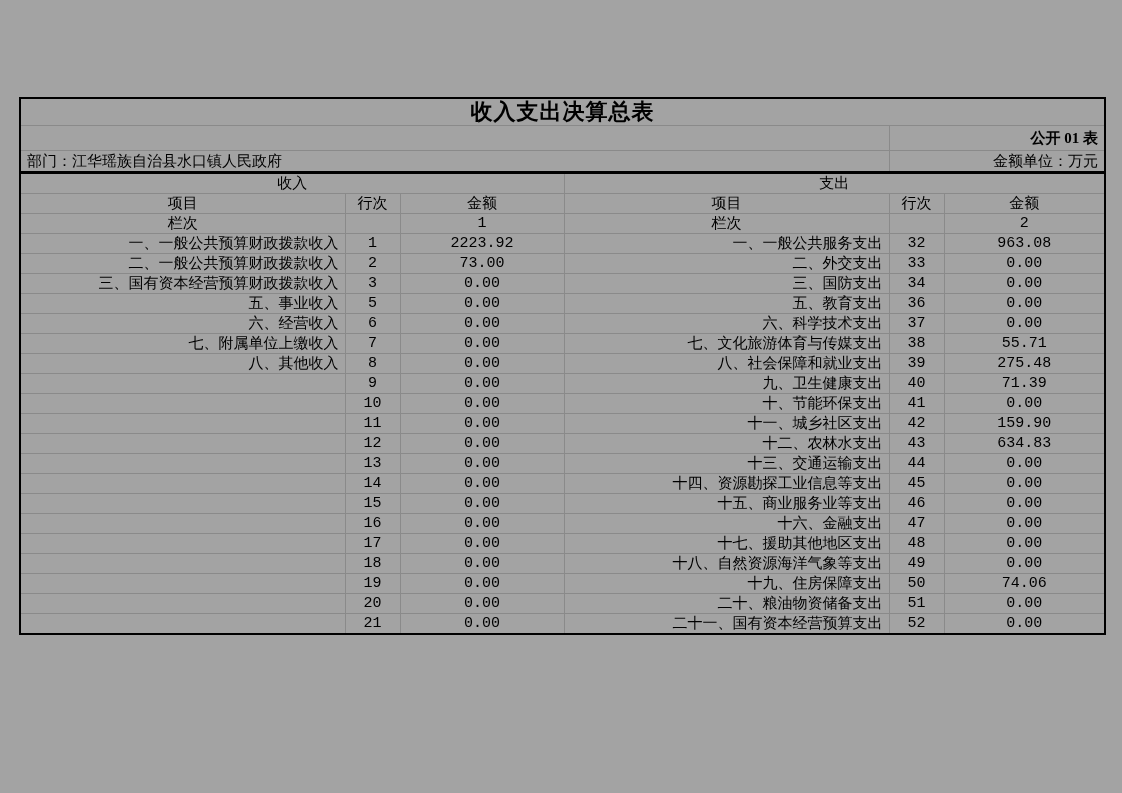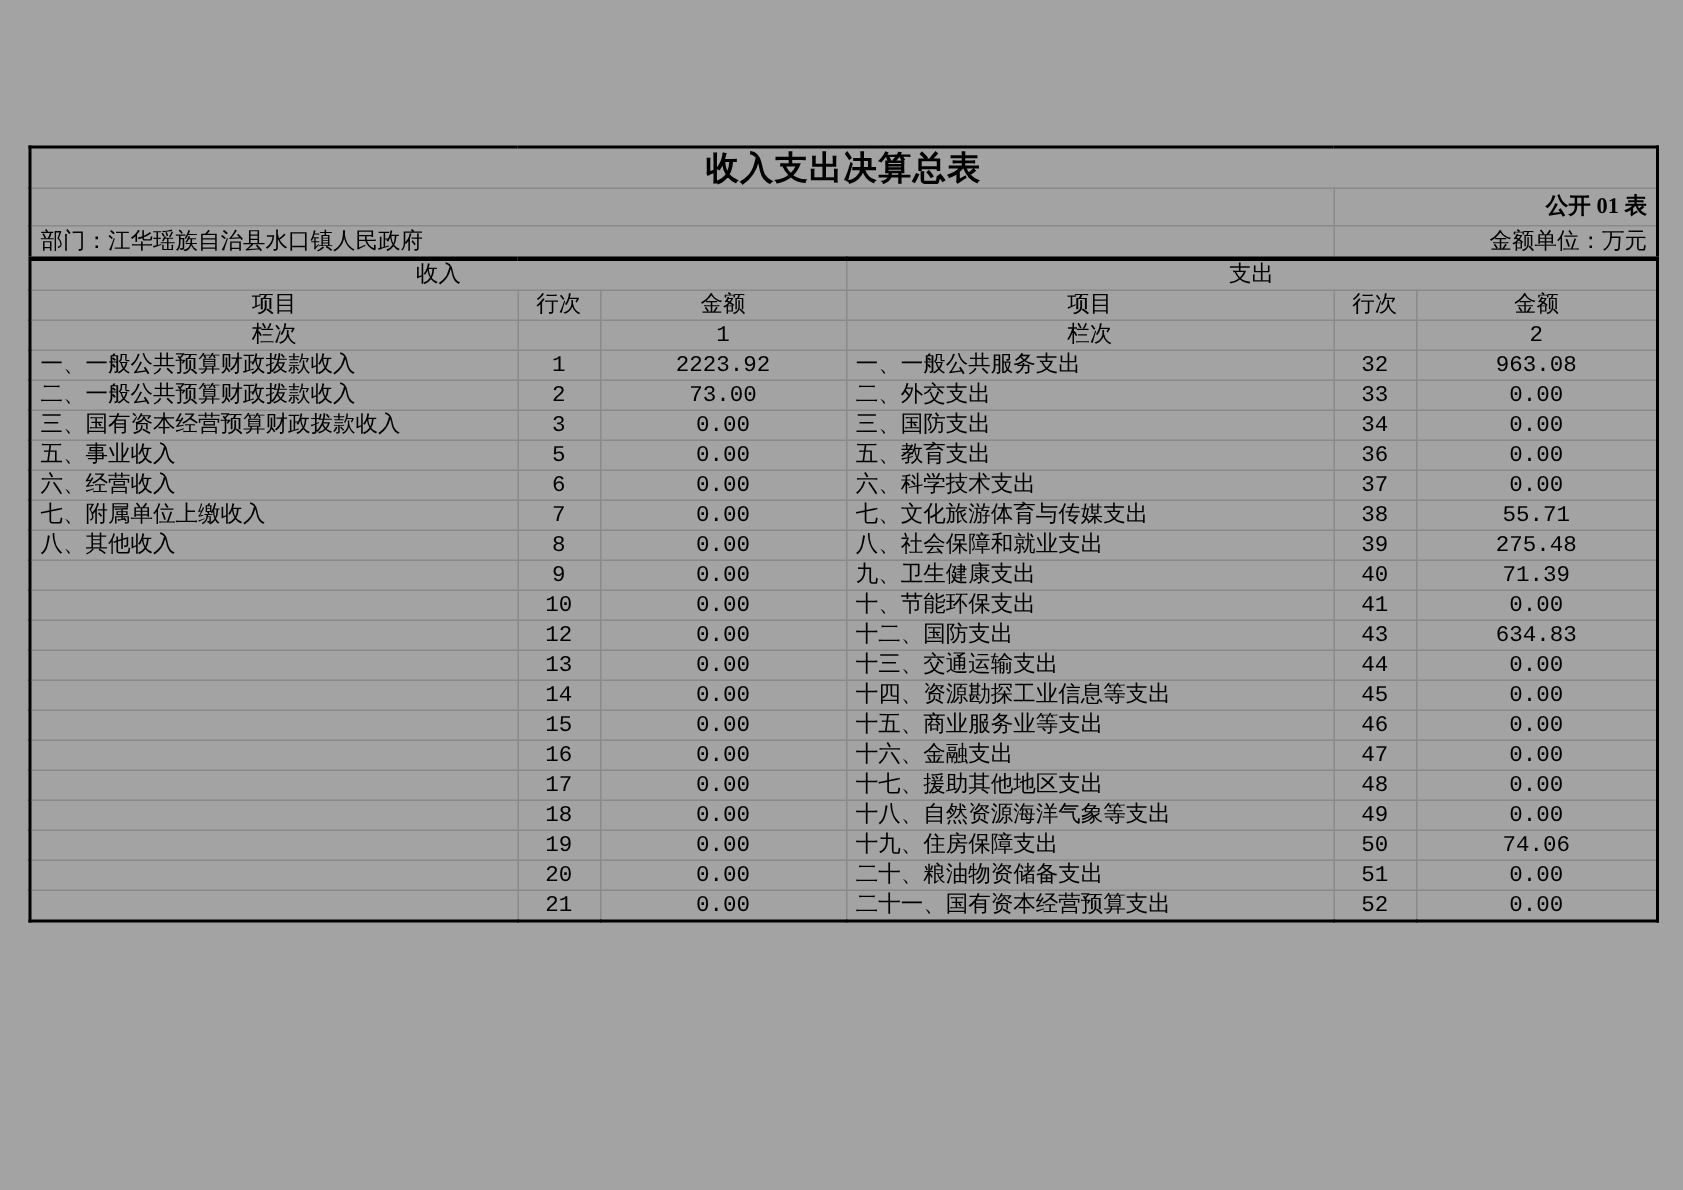--- a/index.html
+++ b/index.html
@@ -57,21 +57,21 @@
   }
   tr.r-dept td.dept { text-align: left; margin-left: 32px; }
   tr.r-dept td.unit { text-align: right; }
   
   tr.r-sec td, tr.r-head td, tr.r-lanci td {
     text-align: center;
     height: 19px;
   }
   
   tbody.data tr td { height: 19px; }
-  .c-item { text-align: left; font-family: Liberation Serif, serif; }
+  .c-item { text-align: right; font-family: Liberation Serif, serif; }
   .num {
     font-family: "Liberation Mono", "DejaVu Sans Mono", monospace;
     font-size: 15px;
   }
   .c-rowno { text-align: center; }
   .c-amt { text-align: center; padding-right: 8px; }
 </style>
 </head>
 <body>
 
@@ -194,26 +194,34 @@
 
     <tr>
       <td class="c-item"></td>
       <td class="num c-rowno">10</td>
       <td class="num c-amt">0.00</td>
       <td class="c-item">十、节能环保支出</td>
       <td class="num c-rowno">41</td>
       <td class="num c-amt">0.00</td>
     </tr>
 
+    <tr>
+      <td class="c-item"></td>
+      <td class="num c-rowno">11</td>
+      <td class="num c-amt">0.00</td>
+      <td class="c-item">十一、城乡社区支出</td>
+      <td class="num c-rowno">42</td>
+      <td class="num c-amt">159.90</td>
+    </tr>
 
     <tr>
       <td class="c-item"></td>
       <td class="num c-rowno">12</td>
       <td class="num c-amt">0.00</td>
-      <td class="c-item">十二、国防支出</td>
+      <td class="c-item">十二、农林水支出</td>
       <td class="num c-rowno">43</td>
       <td class="num c-amt">634.83</td>
     </tr>
 
     <tr>
       <td class="c-item"></td>
       <td class="num c-rowno">13</td>
       <td class="num c-amt">0.00</td>
       <td class="c-item">十三、交通运输支出</td>
       <td class="num c-rowno">44</td>

